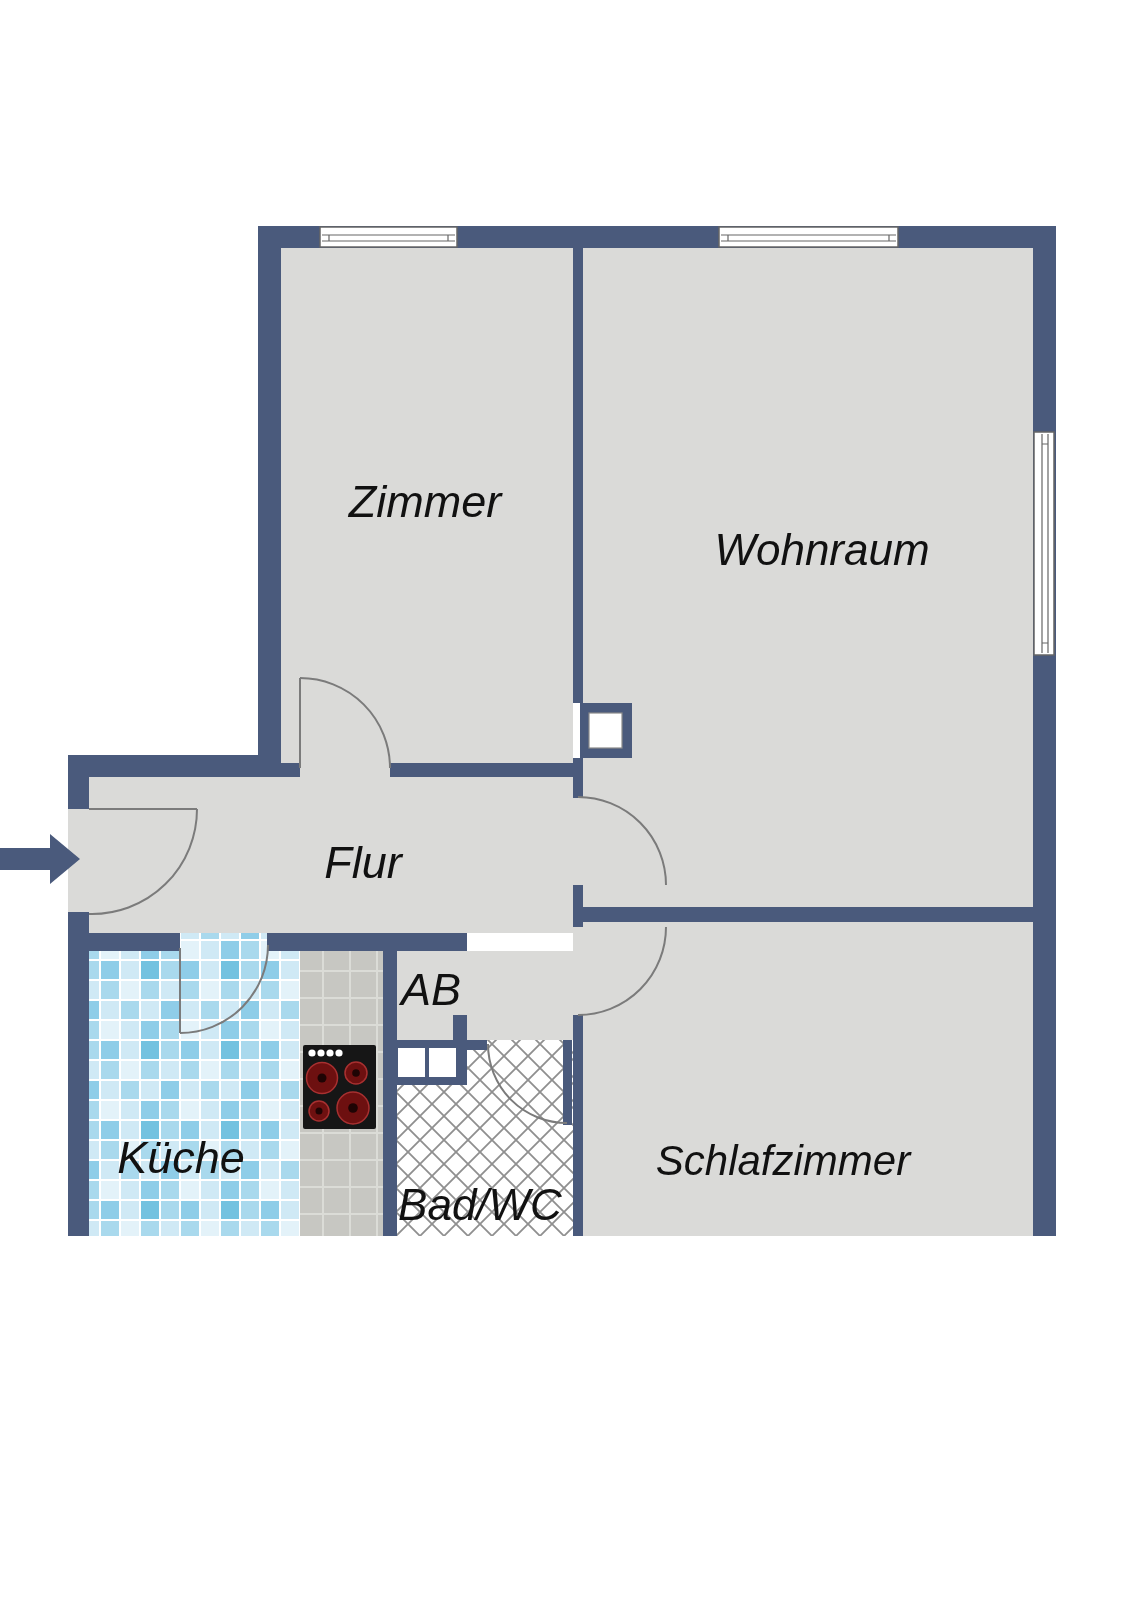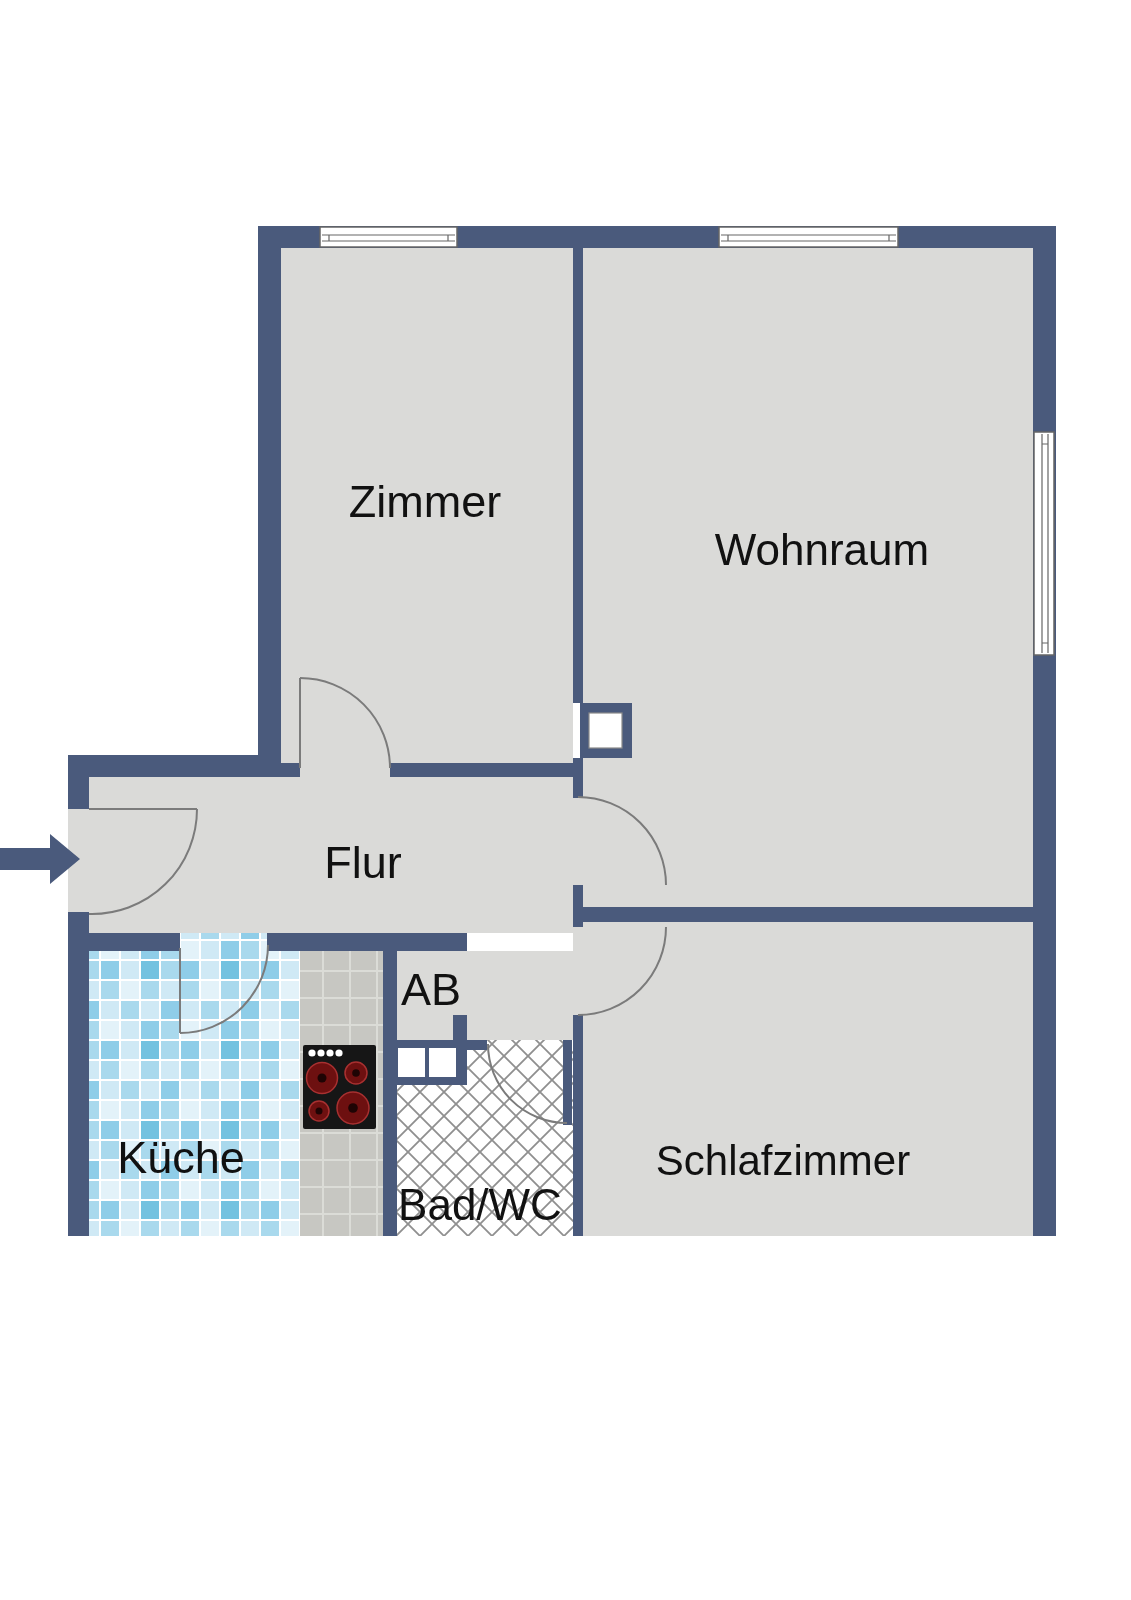--- a/index.html
+++ b/index.html
@@ -1,16 +1,16 @@
 <!DOCTYPE html>
 <html style="--c-background: #FFFFFF; --c-wall: #4A5A7C; --c-floor: #DADAD8; --c-door_line: #7B7B7B; --c-window_frame: #666666; --c-label_text: #111111; --c-hatch_line: #8F8F8F; --c-hatch_bg: #FFFFFF; --c-counter: #C7C7C2; --c-counter_line: #DBDCD7; --c-tile1: #CFE9F5; --c-tile2: #A9D9ED; --c-tile3: #74C2E0; --c-tile4: #8FCDE8; --c-tile5: #E3F2F9; --c-stove_body: #161616; --c-stove_burner: #6D1010; --c-stove_burner_ring: #A83030; --c-fixture_white: #FFFFFF;"><head>
 <meta charset="utf-8">
 <style>
   html,body{margin:0;padding:0;background:#fff;}
-  .stage{position:relative;width:1131px;height:1236px;background:var(--c-background,#fff);overflow:hidden;}
+  .stage{position:relative;width:1131px;height:1236px;background:var(--c-background,#fff);overflow:hidden;font-style:italic;}
   svg{display:block;}
   .wall{fill:var(--c-wall,#4A5A7C);}
   .floor{fill:var(--c-floor,#DADAD8);}
   .white-box{fill:var(--c-fixture_white,#FFFFFF);}
   .chimney-inner{fill:var(--c-fixture_white,#FFFFFF);stroke:#8a8a8a;stroke-width:1.2;}
   .door-arc{fill:none;stroke:var(--c-door_line,#7B7B7B);stroke-width:2;}
   .door-leaf{stroke:var(--c-door_line,#7B7B7B);stroke-width:2;fill:none;}
   .win-frame{fill:#FFFFFF;stroke:var(--c-window_frame,#666666);stroke-width:1.5;}
   .win-line{stroke:var(--c-window_frame,#666666);stroke-width:1.2;fill:none;}
   .room-label{font-family:"Liberation Sans","DejaVu Sans",sans-serif;fill:var(--c-label_text,#111111);}

